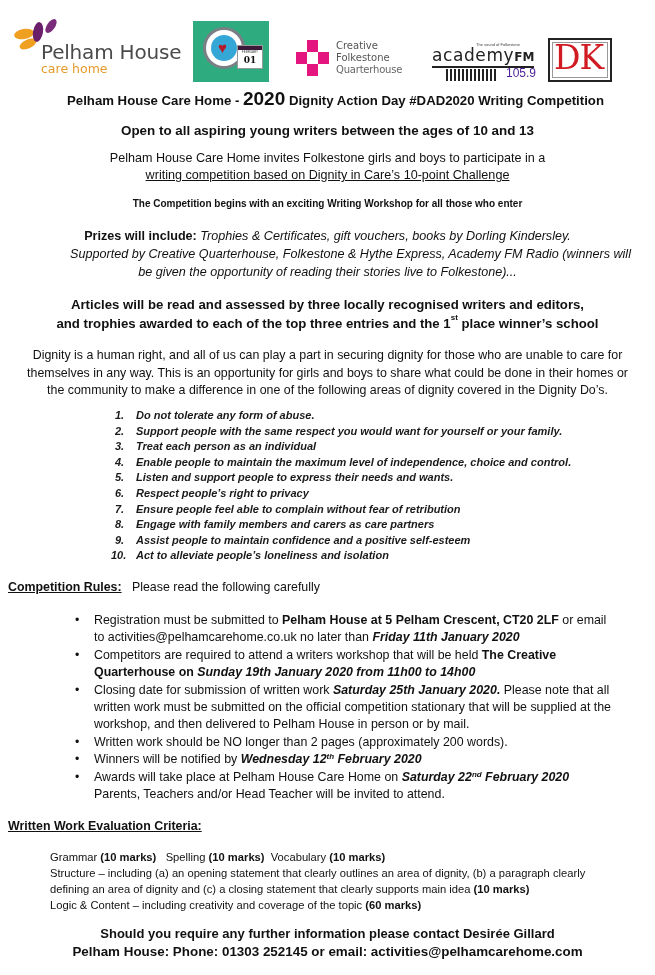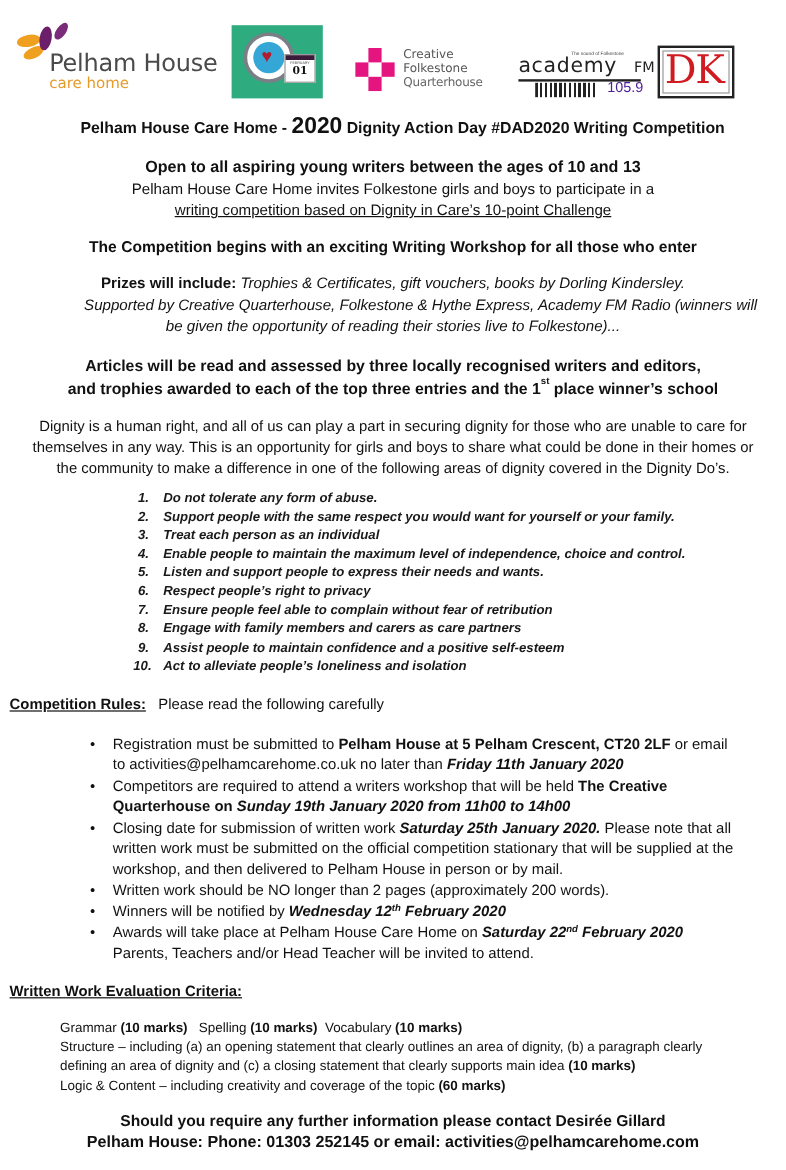--- a/index.html
+++ b/index.html
@@ -29,39 +29,39 @@
     .cf-logo { left: 296px; top: 40px; width: 120px; height: 40px; }
     .cf-cross { position: absolute; left: 0; top: 0; width: 33px; height: 36px; }
     .cf-text { position: absolute; left: 40px; top: 0; font-family: "DejaVu Sans", sans-serif; font-size: 10px; line-height: 12px; color: #555; white-space: nowrap; }
     .cf-text .b { color: #555; font-weight: normal; }
     .cf-text .l { color: #666; font-weight: normal; letter-spacing: -0.2px; }
 
     
     .fm-logo { left: 432px; top: 42px; width: 110px; height: 42px; }
     .fm-sound { position: absolute; left: 44px; top: 0; font-size: 4px; color: #444; white-space: nowrap; }
     .fm-academy { position: absolute; left: 0; top: 3px; font-family: "DejaVu Sans", sans-serif; font-size: 17px; letter-spacing: 0.6px; color: #222; white-space: nowrap; font-weight: normal; }
-    .fm-fm { font-weight: normal; font-size: 12px; letter-spacing: 0; margin-left: 14px; }
+    .fm-fm { font-weight: bold; font-size: 12px; letter-spacing: 0; }
     .fm-line { position: absolute; left: 0; top: 24px; width: 102px; height: 2px; background: #222; }
     .fm-bars { position: absolute; left: 14px; top: 27px; width: 50px; height: 12px; background: repeating-linear-gradient(90deg, #222 0 2px, #fff 2px 4px); }
     .fm-num { position: absolute; left: 74px; top: 24px; font-size: 12px; color: #4c1d95; white-space: nowrap; }
 
     
     .dk-logo { left: 548px; top: 38px; width: 64px; height: 44px; border: 2px solid #222; background: #fff; }
     .dk-book { position: absolute; left: 2px; top: 2px; width: 56px; height: 36px; border: 1px solid #999; }
     .dk-text { position: absolute; left: 4px; top: -1px; font-family: "DejaVu Serif", serif; font-size: 33px; line-height: 38px; color: #d11b22; letter-spacing: -1px; }
 
     
     .c { position: absolute; left: 0; width: 655px; text-align: center; white-space: nowrap; }
     .big2020 { font-size: 19px; }
 
-    .title1 { top: 95px; font-size: 13.2px; font-weight: bold; padding-left: 16px; }
-    .title2 { top: 123px; font-size: 13.4px; font-weight: bold; margin-top: 8px; }
+    .title1 { top: 88px; font-size: 13.2px; font-weight: bold; padding-left: 16px; }
+    .title2 { top: 123px; font-size: 13.4px; font-weight: bold; }
     .invite1 { top: 151px; font-size: 12.6px; }
     .invite2 { top: 168px; font-size: 12.6px; text-decoration: underline; }
-    .workshop { top: 198px; font-size: 13px; font-weight: bold; }
+    .workshop { top: 198px; font-size: 10px; font-weight: bold; }
     .prize1 { top: 229px; font-size: 12.6px; }
     .prize2 { top: 247px; font-size: 12.6px; font-style: italic; padding-left: 46px; }
     .prize3 { top: 265px; font-size: 12.6px; font-style: italic; }
     .art1 { top: 297px; font-size: 13.2px; font-weight: bold; }
     .art2 { top: 316px; font-size: 13.2px; font-weight: bold; }
     sup { font-size: 8px; vertical-align: top; position: relative; top: -3px; }
     .dig1 { top: 348px; font-size: 12.4px; }
     .dig2 { top: 366px; font-size: 12.4px; }
     .dig3 { top: 383px; font-size: 12.4px; }
 

